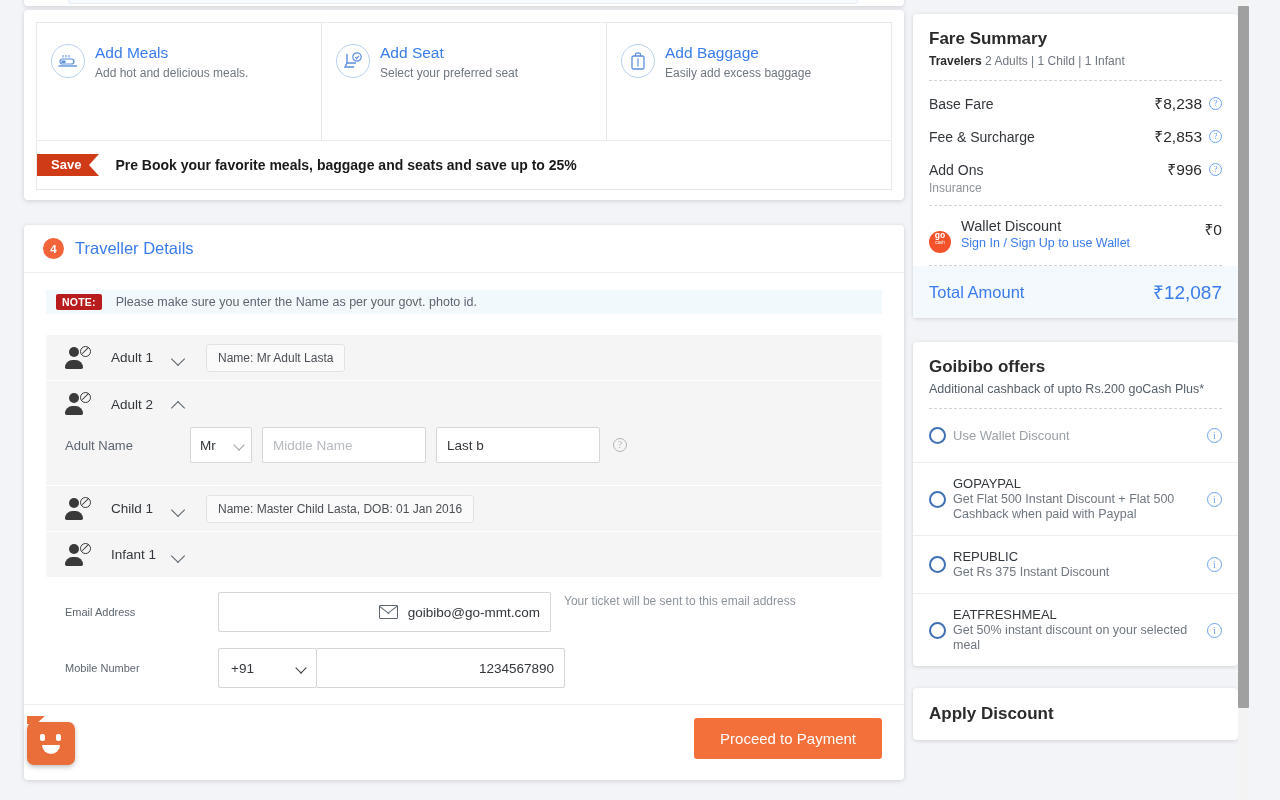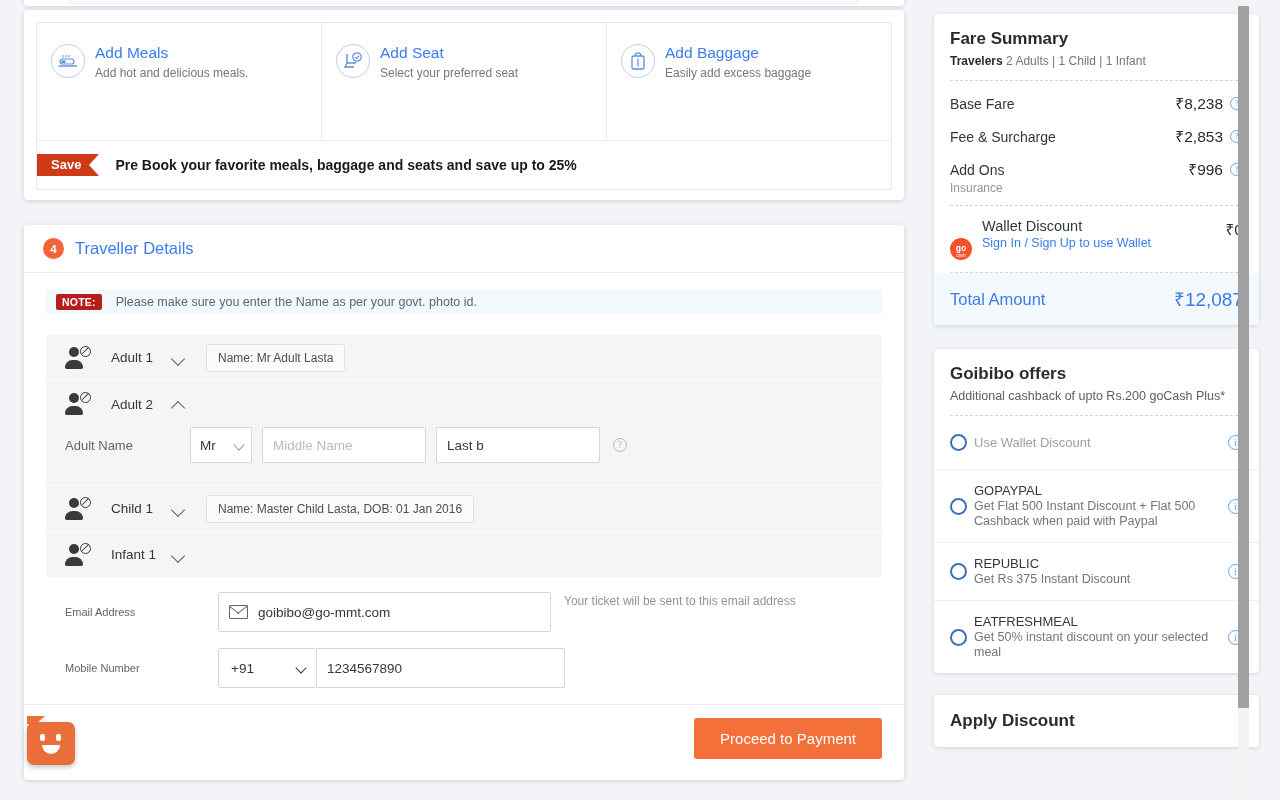--- a/index.html
+++ b/index.html
@@ -156,21 +156,21 @@
     width: 14px; height: 14px; border: 1.2px solid #b0b5ba; border-radius: 50%;
     color: #b0b5ba; font-size: 10px; line-height: 12px; text-align: center;
     margin-left: 13px; font-family: "Liberation Serif", serif;
   }
 
   .contact { padding: 14px 0 0 19px; margin: 0 22px; }
   .c-row { display: flex; align-items: center; margin-bottom: 16px; }
   .c-label { font-size: 11px; color: #5d6670; width: 153px; }
   .inp-box {
     height: 40px; border: 1px solid #d6d6d6; background: #fff; border-radius: 2px;
-    display: flex; align-items: center; padding: 0 10px; font-size: 13.5px; color: #33373c;
+    display: flex; align-items: center; padding: 0 10px; font-size: 13.5px; color: #33373c; justify-content: flex-end;
   }
   .email-box { width: 333px; }
   .env {
     width: 19px; height: 14px; border: 1.3px solid #5d6670; border-radius: 1px;
     margin-right: 10px; position: relative; flex: 0 0 19px;
   }
   .env::before, .env::after {
     content: ""; position: absolute; top: 0px; width: 11.5px; height: 1.3px; background: #5d6670;
   }
   .env::before { left: 0.4px; transform: rotate(38deg); transform-origin: left top; }
@@ -193,21 +193,21 @@
     align-items: center; justify-content: flex-end; padding-right: 22px;
     margin-top: 10px;
   }
   .pay-btn {
     background: #f4703a; color: #fff; font-size: 15px; border: none;
     border-radius: 3px; padding: 12px 26px; cursor: pointer;
     font-family: "Liberation Sans", sans-serif;
   }
 
   
-  .right-col { position: absolute; left: 934px; top: 14px; width: 325px; }
+  .right-col { position: absolute; left: 913px; top: 14px; width: 325px; }
   .rcard { background: #fff; border-radius: 4px; box-shadow: 0 1px 4px rgba(0,0,0,.14); }
 
   .fare-head { padding: 15px 16px 12px 16px; }
   .fare-title { font-size: 17px; font-weight: bold; color: #2b2b2b; }
   .fare-sub { font-size: 12px; color: #6f7780; margin-top: 5px; }
   .fare-sub b { color: #2b2b2b; font-weight: bold; }
   .dash { border-top: 1px dashed #cfd4d9; margin: 0 16px; }
   .fline {
     display: flex; align-items: baseline; justify-content: space-between;
     padding: 11px 16px 0 16px;
@@ -218,22 +218,22 @@
     width: 13px; height: 13px; border: 1.2px solid #6ea3ef; border-radius: 50%;
     color: #6ea3ef; font-size: 9px; line-height: 11px; text-align: center;
     margin-left: 7px; font-family: "Liberation Serif", serif;
   }
   .sub-lbl { font-size: 12px; color: #8d949c; padding: 1px 16px 10px 16px; }
 
   .wallet-row { display: flex; align-items: flex-start; padding: 12px 16px 12px 16px; }
   .go-badge {
     width: 22px; height: 22px; border-radius: 50%; background: #f3522b;
     color: #fff; font-size: 8.5px; font-weight: bold;
-    display: flex; flex-direction: column; align-items: center; justify-content: flex-end;
-    line-height: 8px; flex: 0 0 22px; margin-top: 20px;
+    display: flex; flex-direction: column; align-items: center; justify-content: flex-start;
+    line-height: 8px; flex: 0 0 22px; margin-top: 13px;
   }
   .go-badge small { font-size: 4.5px; font-weight: normal; }
   .wallet-mid { flex: 1; margin-left: 10px; }
   .wallet-title { font-size: 14.5px; color: #33373c; }
   .wallet-link { font-size: 12.5px; color: #3a7cec; margin-top: 2px; cursor: pointer; }
   .wallet-val { font-size: 15.5px; color: #2b2b2b; }
 
   .total-row {
     background: #f4f9fe; display: flex; align-items: center;
     justify-content: space-between; padding: 13px 16px;

